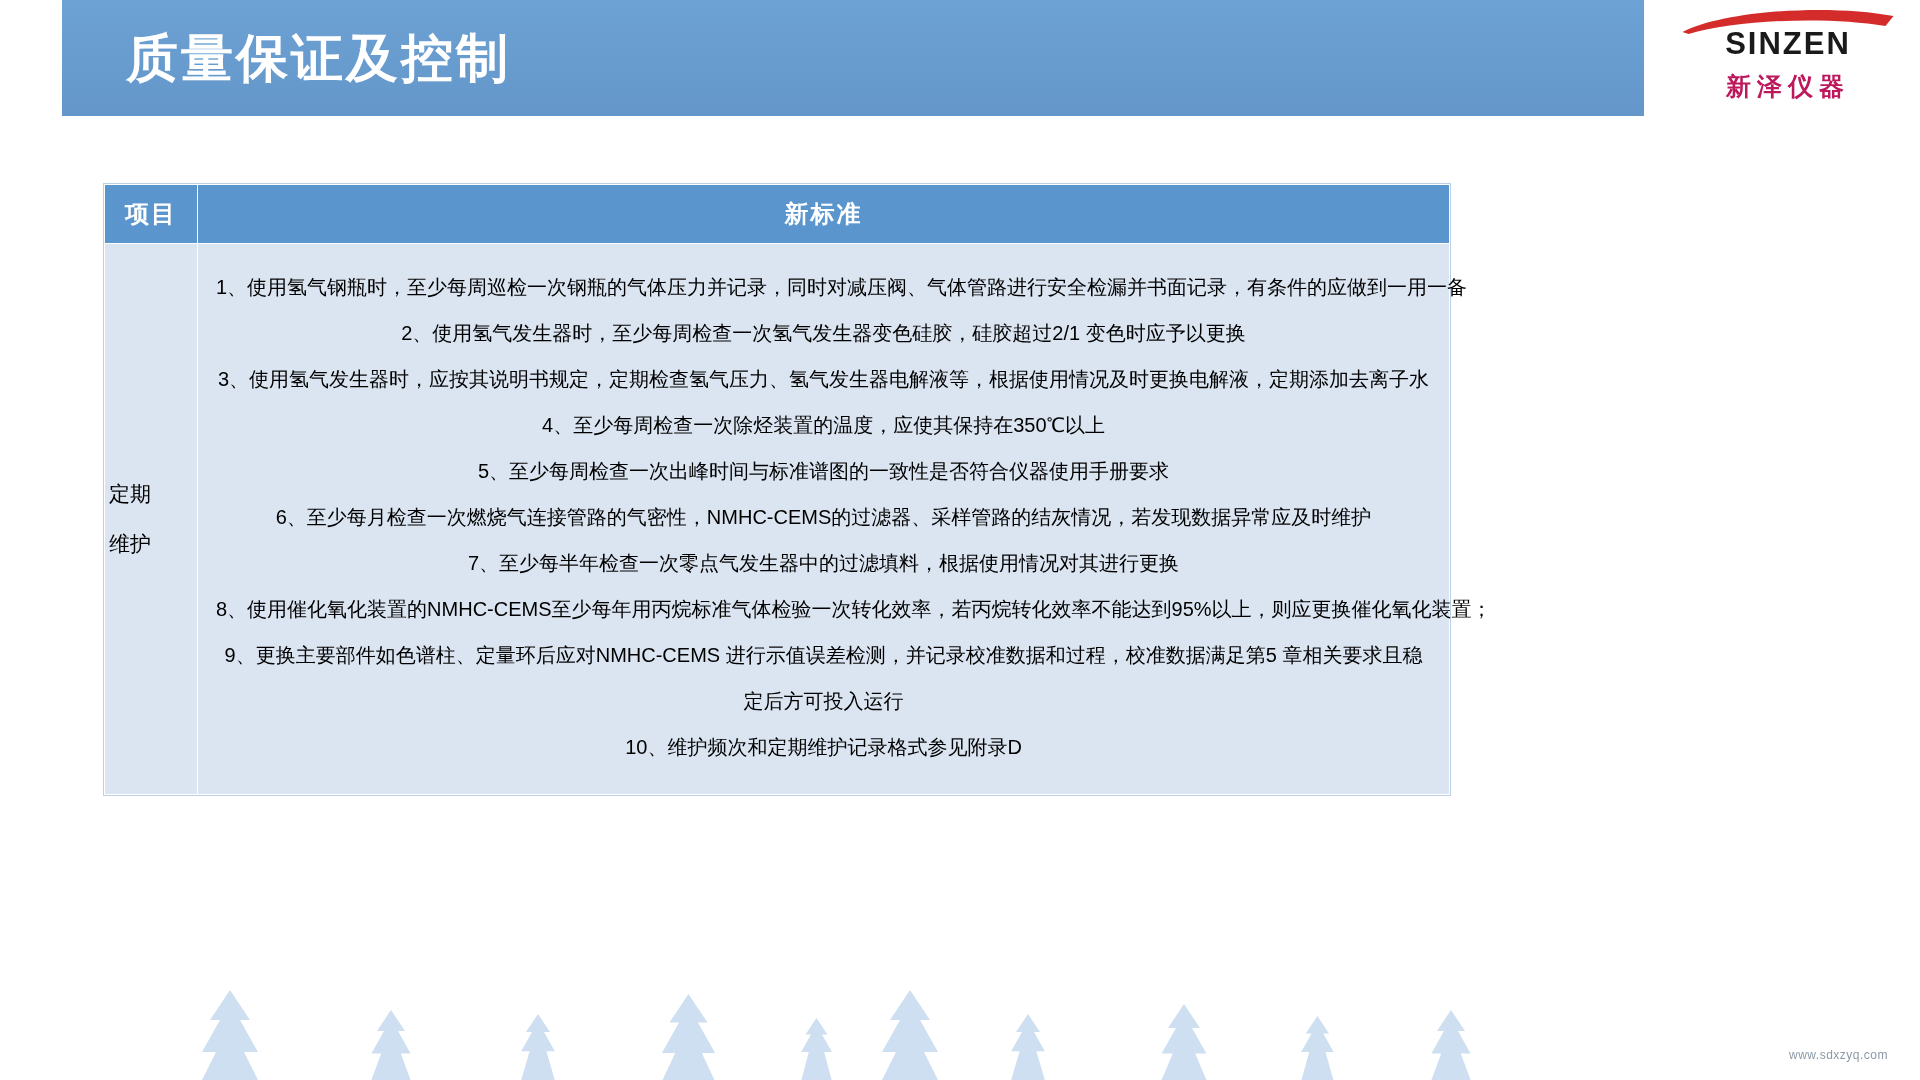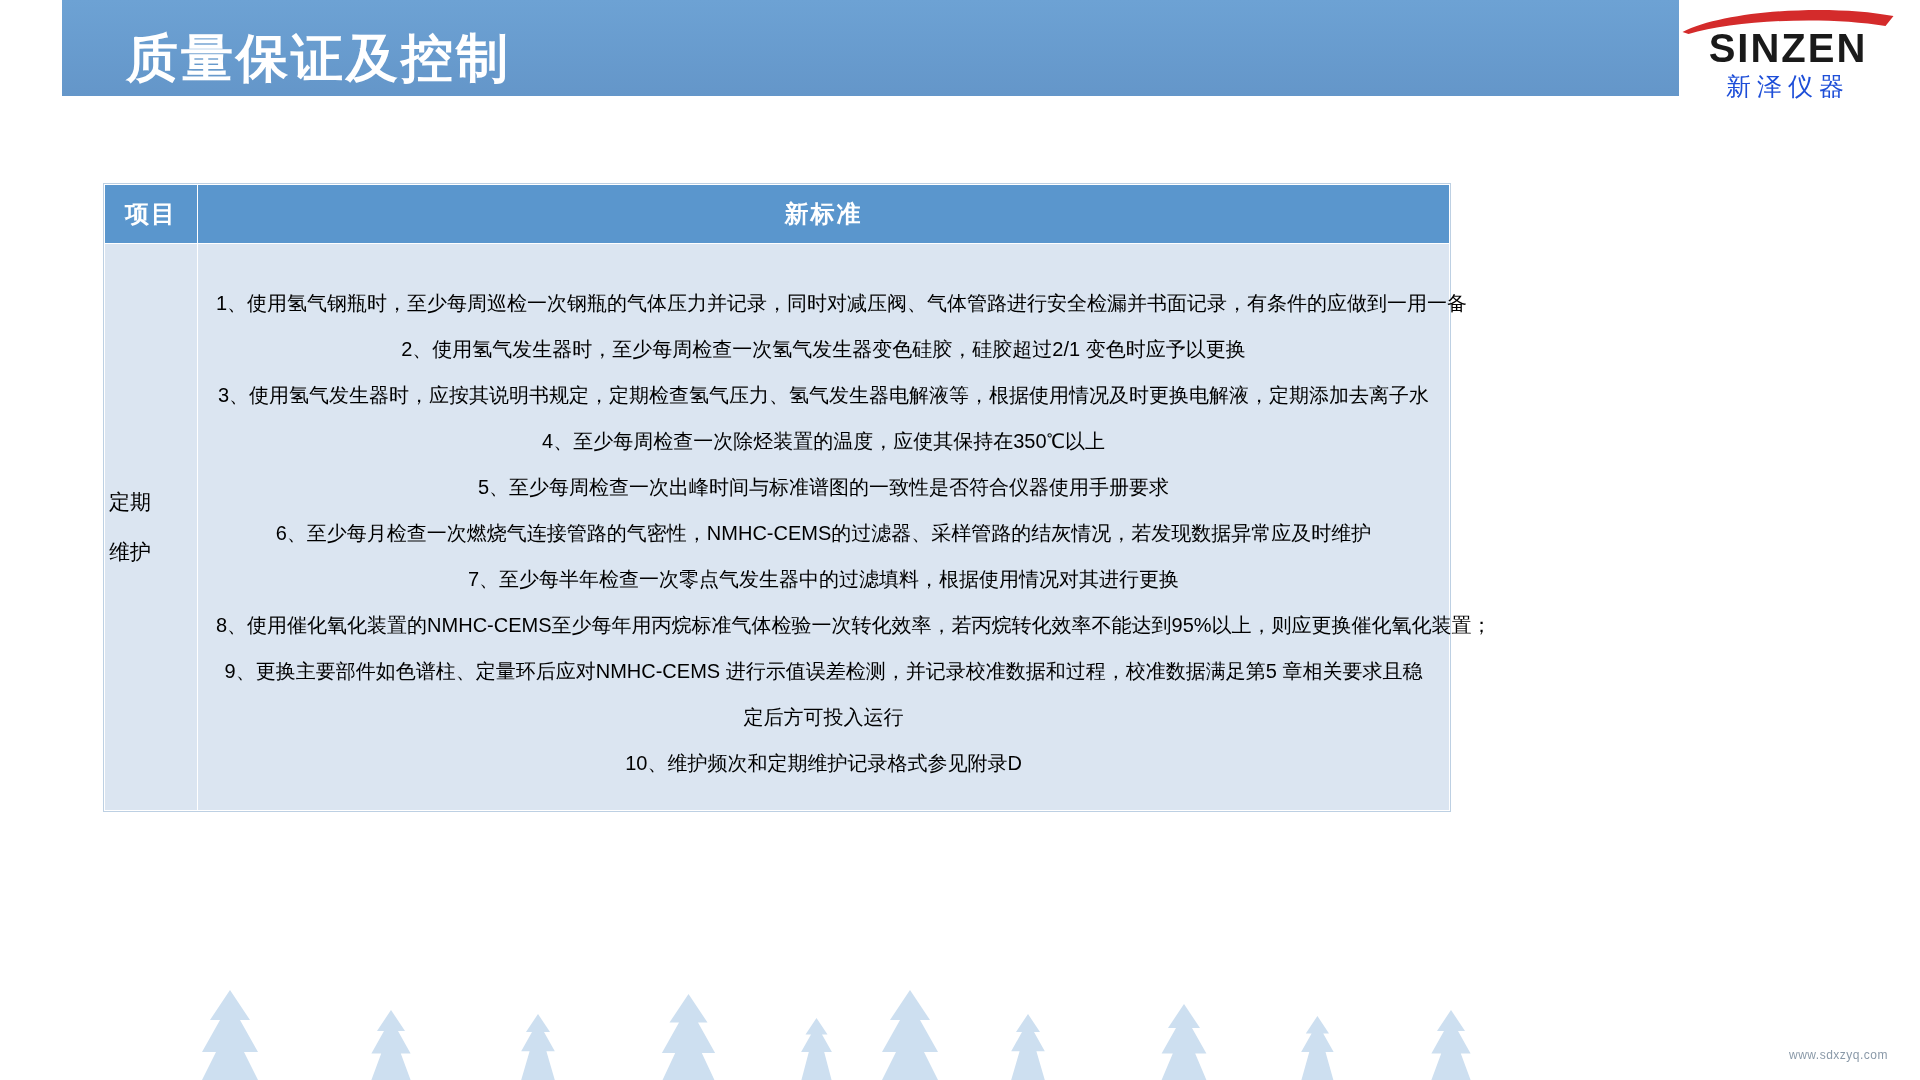--- a/index.html
+++ b/index.html
@@ -14,24 +14,23 @@
     overflow: hidden;
     position: relative;
   }
 
   
   .header-bar {
     position: absolute;
     left: 62px;
     top: 0;
     width: 1582px;
-    height: 96px;
+    height: 116px;
     background: #6699cc;
     background: linear-gradient(to bottom, #6da2d4 0%, #6496c9 100%);
-    padding-left: 35px;
   }
   .header-title {
     position: absolute;
     left: 64px;
     top: 22px;
     font-size: 52px;
     font-weight: bold;
     color: #ffffff;
     letter-spacing: 3px;
     line-height: 72px;
@@ -53,35 +52,35 @@
     top: 2px;
     transform: translateX(-50%);
     width: 215px;
     height: 26px;
   }
   .logo-en {
     position: absolute;
     left: 0;
     top: 20px;
     width: 232px;
-    font-size: 40px;
+    font-size: 31px;
     font-weight: bold;
     letter-spacing: 2px;
     color: #1a1a1a;
     font-family: "Liberation Sans", sans-serif;
   }
   .logo-cn {
     position: absolute;
     left: 0;
     top: 64px;
     width: 232px;
     font-size: 25px;
-    font-weight: normal;
+    font-weight: bold;
     letter-spacing: 6px;
-    color: #1d4ed8;
+    color: #be185d;
   }
 
   
   .table-wrap {
     position: absolute;
     left: 103px;
     top: 183px;
     width: 1348px;
     border: 1px solid #bdd0e3;
     box-sizing: border-box;
@@ -108,21 +107,21 @@
     color: #000000;
   }
   td.item-cell {
     text-align: left;
     font-size: 21px;
     line-height: 50px;
     color: #000000;
     padding: 0 4px;
   }
   td.content-cell {
-    padding: 36px 18px 24px 18px;
+    padding: 20px 18px 24px 18px;
   }
   .rule-line {
     text-align: center;
     font-size: 20px;
     line-height: 46px;
     color: #000000;
     white-space: nowrap;
   }
   .rule-line.wrap {
     white-space: normal;

